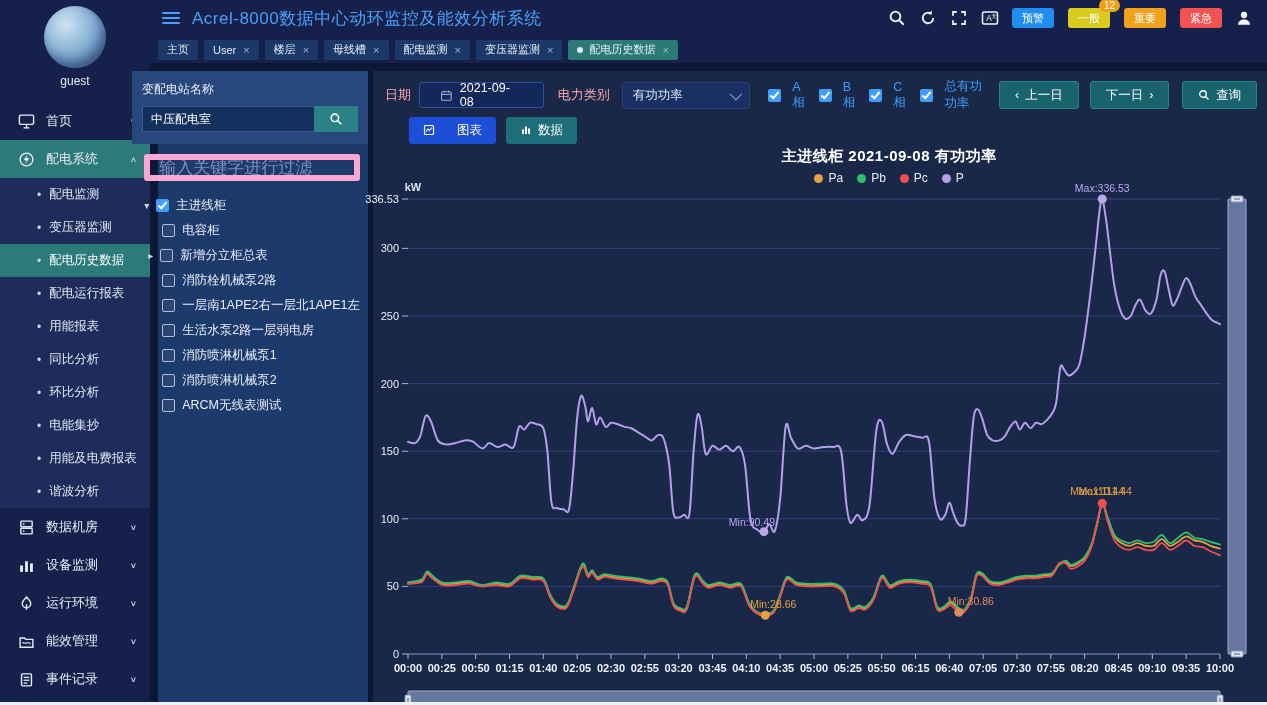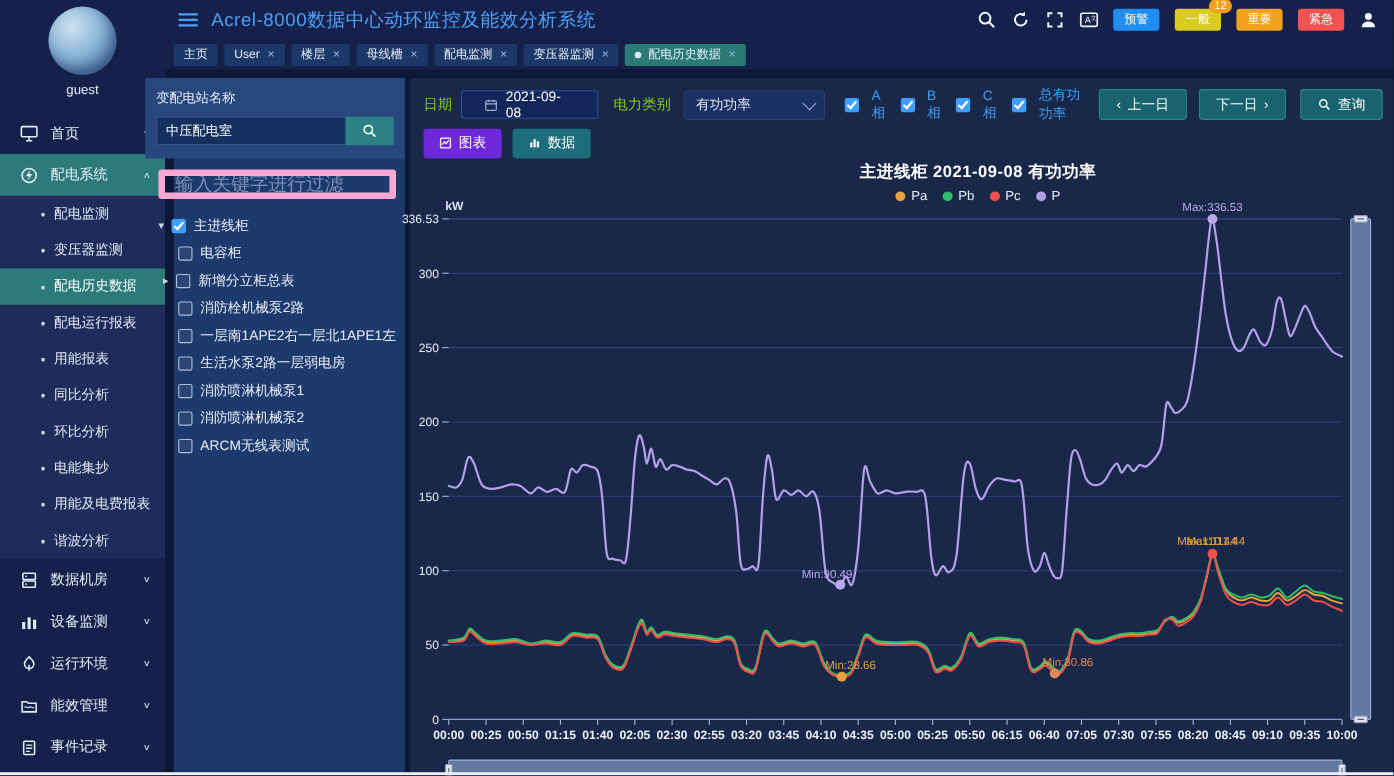--- a/index.html
+++ b/index.html
@@ -49,31 +49,31 @@
   .tree-row{display:flex;align-items:center;height:25px;cursor:pointer;}
   .tree-row .caret{width:12px;font-size:10px;color:#cfd8ea;flex:0 0 12px;}
   .tree-row.child{padding-left:18px;}
   .cb{width:13px;height:13px;border-radius:2px;margin-right:7px;flex:0 0 13px;position:relative;box-sizing:border-box;}
   .cb.checked{background:#409eff;}
   .cb.checked:after{content:"";position:absolute;left:4px;top:1px;width:3px;height:7px;border:solid #fff;border-width:0 2px 2px 0;transform:rotate(40deg);}
   .cb.un{border:1px solid #b0bfd8;background:rgba(255,255,255,.06);}
   
   .main-panel{flex:1;background:#192849;position:relative;display:flex;flex-direction:column;}
   .controls-row{display:flex;align-items:center;height:36px;padding:6px 0 0 12px;gap:8px;}
-  .lbl{font-size:13px;color:#84cc16;white-space:nowrap;}
+  .lbl{font-size:13px;color:#fca5a5;white-space:nowrap;}
   .date-input{display:flex;align-items:center;gap:7px;width:140px;height:26px;background:#13275a;border:1px solid #2c4f9e;border-radius:3px;color:#fff;font-size:12.5px;padding:0 20px;box-sizing:border-box;cursor:pointer;}
   .select{display:flex;align-items:center;width:148px;height:27px;background:#1a2f63;border:1px solid #2c4070;border-radius:3px;color:#dfe7f5;font-size:12.5px;padding:0 10px;box-sizing:border-box;cursor:pointer;margin-left:4px;}
   .select .sel-chev{margin-left:auto;width:8px;height:8px;border-right:1.5px solid #9fb0d0;border-bottom:1.5px solid #9fb0d0;transform:rotate(45deg) translateY(-2px);}
   .chk-group{display:flex;align-items:center;gap:14px;margin-left:10px;}
   .chk-item{display:flex;align-items:center;gap:4px;cursor:pointer;}
   .chk-item span{font-size:12.5px;color:#3d9ef5;}
   .right-btns{margin-left:auto;display:flex;gap:11px;margin-right:148px;}
   .btn-teal{height:28px;background:#19636f;border:1px solid #2a8393;border-radius:3px;color:#fff;font-size:12.5px;padding:0 15px;cursor:pointer;display:flex;align-items:center;gap:6px;white-space:nowrap;}
   .row2{display:flex;align-items:center;height:34px;padding-left:12px;gap:10px;position:relative;}
-  .btn-orange{height:27px;background:#6d28d9;border:none;border-radius:3px;color:#fff;font-size:12.5px;padding:0 14px;cursor:pointer;display:flex;align-items:center;gap:6px;}
+  .btn-orange{height:27px;background:#1d4ed8;border:none;border-radius:3px;color:#fff;font-size:12.5px;padding:0 14px;cursor:pointer;display:flex;align-items:center;gap:22px;margin-left:24px;}
   .btn-data{height:27px;background:#1d6d7a;border:none;border-radius:3px;color:#fff;font-size:12.5px;padding:0 14px;cursor:pointer;display:flex;align-items:center;gap:6px;}
   .chart-wrap{flex:1;position:relative;}
   .chart-title{height:22px;text-align:center;font-size:15px;font-weight:600;color:#fff;letter-spacing:.5px;}
   .legend-row{height:18px;display:flex;justify-content:center;align-items:center;gap:14px;position:relative;}
   .legend-item{display:flex;align-items:center;gap:5px;font-size:12px;color:#e8ecf6;cursor:pointer;}
   .legend-item i{width:9px;height:9px;border-radius:50%;display:inline-block;}
   .chart-svg{position:absolute;left:0;top:40px;overflow:visible;}
   .bottom-strip{position:absolute;left:0;bottom:0;width:100%;height:3px;background:#eef0f4;}
 </style>
 </head>

